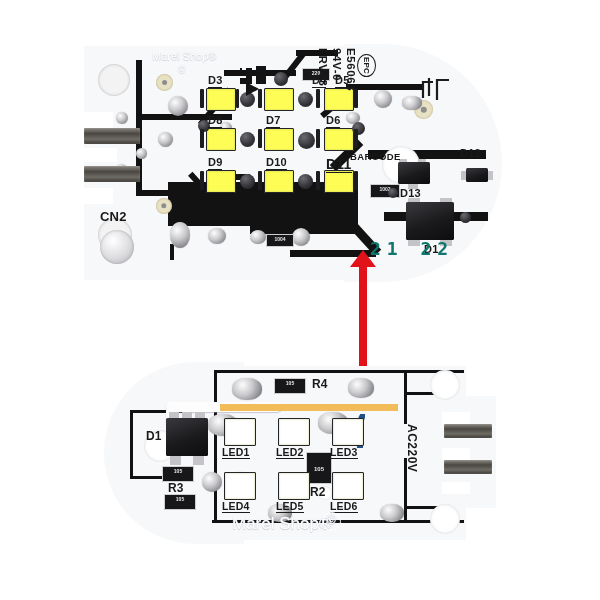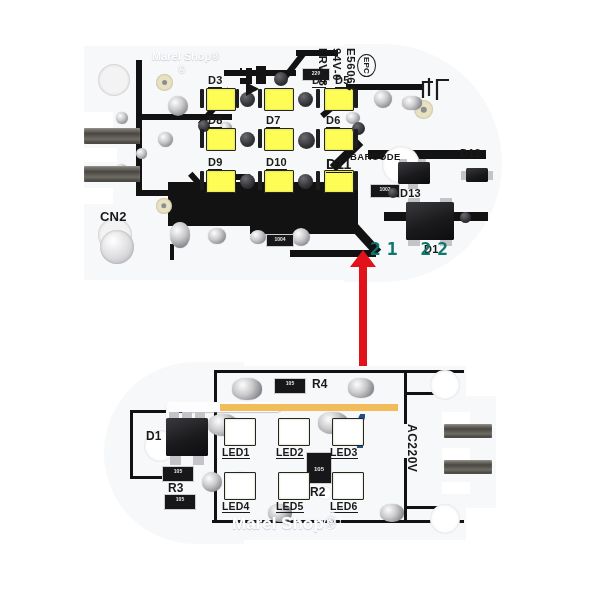--- a/index.html
+++ b/index.html
@@ -49,21 +49,21 @@
   .res span{display:block;margin-top:1.5px;}
   .ic{position:absolute;background:linear-gradient(160deg,#3a3a3e 0%,#1a1a1d 55%,#0d0d10 100%);
       border-radius:1.5px;}
   .leg{position:absolute;background:#c3c3c8;border-radius:.5px;}
   .contact{position:absolute;border-radius:1px;
       background:linear-gradient(180deg,#8c8882 0%,#4a4641 35%,#6e6a64 70%,#3c3935 100%);
       box-shadow:inset 0 0 2px rgba(255,255,255,.25);}
 
   
   .board{position:absolute;background:#f7f8fa;}
-  .wm{position:absolute;color:#ffffff;font-weight:700;
+  .wm{position:absolute;color:#ffffff;font-weight:400;
       text-shadow:0 0 1px rgba(205,210,218,.95),0 1px 1px rgba(190,196,205,.8);
       white-space:nowrap;user-select:none;}
 
   
   .arrow-wrap{position:absolute;}
   .arrow-shaft{position:absolute;background:#e2121a;}
   .arrow-head{position:absolute;width:0;height:0;}
   .arrow-head.up{border-left:13px solid transparent;border-right:13px solid transparent;}
   .arrow-head.down{border-left:13px solid transparent;border-right:13px solid transparent;}
 </style>

